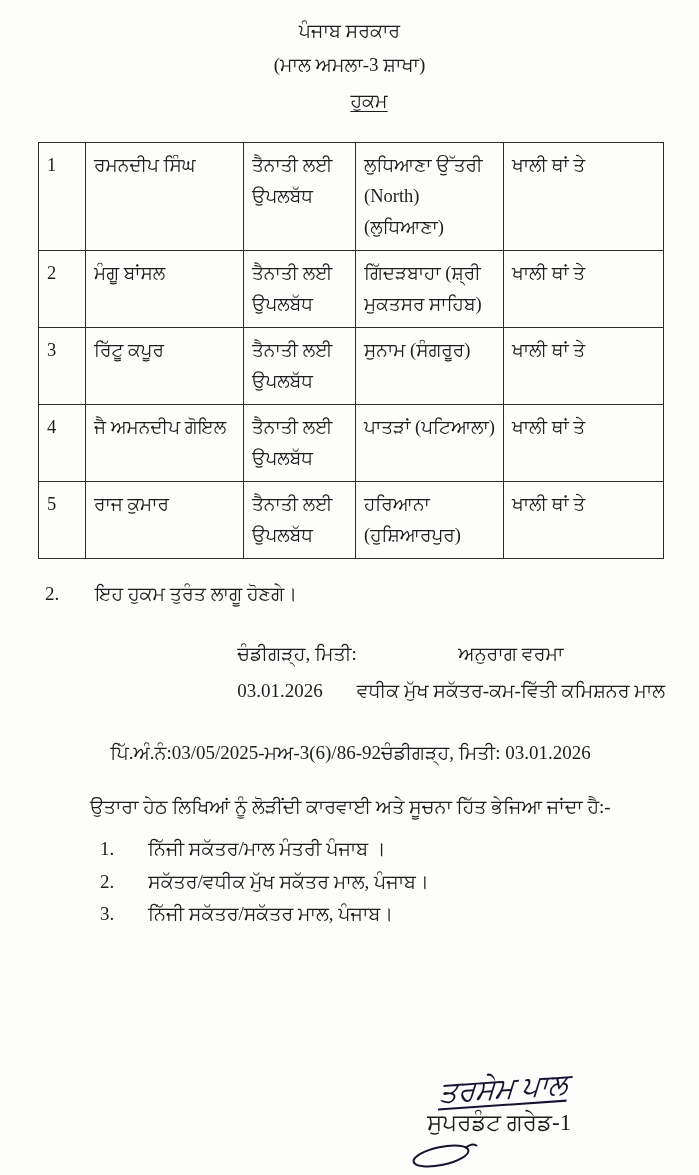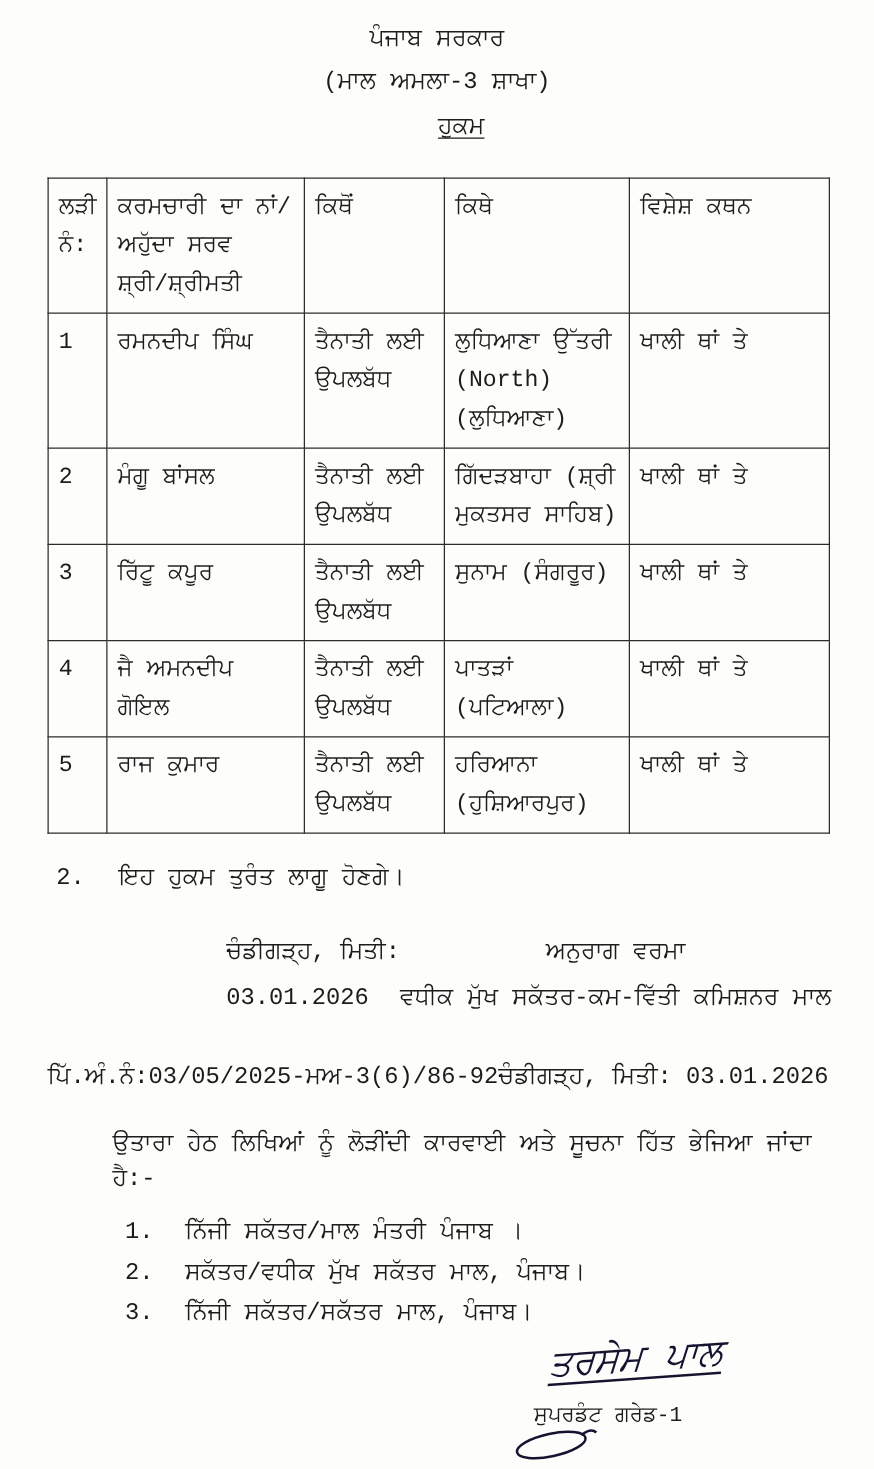--- a/index.html
+++ b/index.html
@@ -4,21 +4,21 @@
 <style>
   * { margin: 0; padding: 0; box-sizing: border-box; }
   html, body { background: #ffffff; }
   .page {
     position: relative;
     width: 699px;
     height: 1175px;
     margin: 0 auto;
     background: #fdfdfb;
     color: #1c1c1c;
-    font-family: Liberation Mono, monospace;
+    font-family: Liberation Serif, serif;
     font-size: 19px;
     overflow: hidden;
   }
   
   .doc-header { padding-top: 14px; text-align: center; line-height: 34px; }
   .doc-header .line { display: block; }
   .doc-title { display: inline-block; margin-top: 2px; text-decoration: underline; text-underline-offset: 4px; margin-left: 39px; }
   
   .intro {
     margin: 22px 30px 0 30px;
@@ -68,21 +68,21 @@
     display: inline-block;
     margin-left: 18px;
     font-size: 29px;
     font-style: italic;
     transform: rotate(-4deg) skewX(-8deg);
     text-decoration: underline;
     text-decoration-thickness: 2px;
     text-underline-offset: 6px;
     color: #141430;
   }
-  .sig-desig { margin-top: 17px; margin-left: 6px; font-size: 17px; line-height: 24px; }
+  .sig-desig { margin-top: 5px; margin-left: 6px; font-size: 23px; line-height: 24px; }
   .sig-scribble { position: absolute; left: -14px; top: 66px; }
 </style>
 </head>
 <body>
 
 <div class="page">
 
   <div class="doc-header">
     <span class="line">ਪੰਜਾਬ ਸਰਕਾਰ</span>
     <span class="line">(ਮਾਲ ਅਮਲਾ-3 ਸ਼ਾਖਾ)</span>
@@ -92,27 +92,20 @@
 
   <table class="transfer">
     <colgroup>
       <col style="width:47px">
         <col style="width:158px">
         <col style="width:112px">
         <col style="width:148px">
         <col style="width:160px">
     </colgroup>
     <tbody>
-        <tr>
-      <th>ਲੜੀ ਨੰ:</th>
-      <th>ਕਰਮਚਾਰੀ ਦਾ ਨਾਂ/ਅਹੁੱਦਾ ਸਰਵ ਸ਼੍ਰੀ/ਸ਼੍ਰੀਮਤੀ</th>
-      <th>ਕਿਥੋਂ</th>
-      <th>ਕਿਥੇ</th>
-      <th>ਵਿਸ਼ੇਸ਼ ਕਥਨ</th>
-    </tr>
     <tr>
       <td class="c-serial">1</td>
       <td>ਰਮਨਦੀਪ ਸਿੰਘ</td>
       <td class="c-from">ਤੈਨਾਤੀ ਲਈ ਉਪਲਬੱਧ</td>
       <td>ਲੁਧਿਆਣਾ ਉੱਤਰੀ (North) (ਲੁਧਿਆਣਾ)</td>
       <td>ਖਾਲੀ ਥਾਂ ਤੇ</td>
     </tr>
     <tr>
       <td class="c-serial">2</td>
       <td>ਮੰਗੂ ਬਾਂਸਲ</td>

